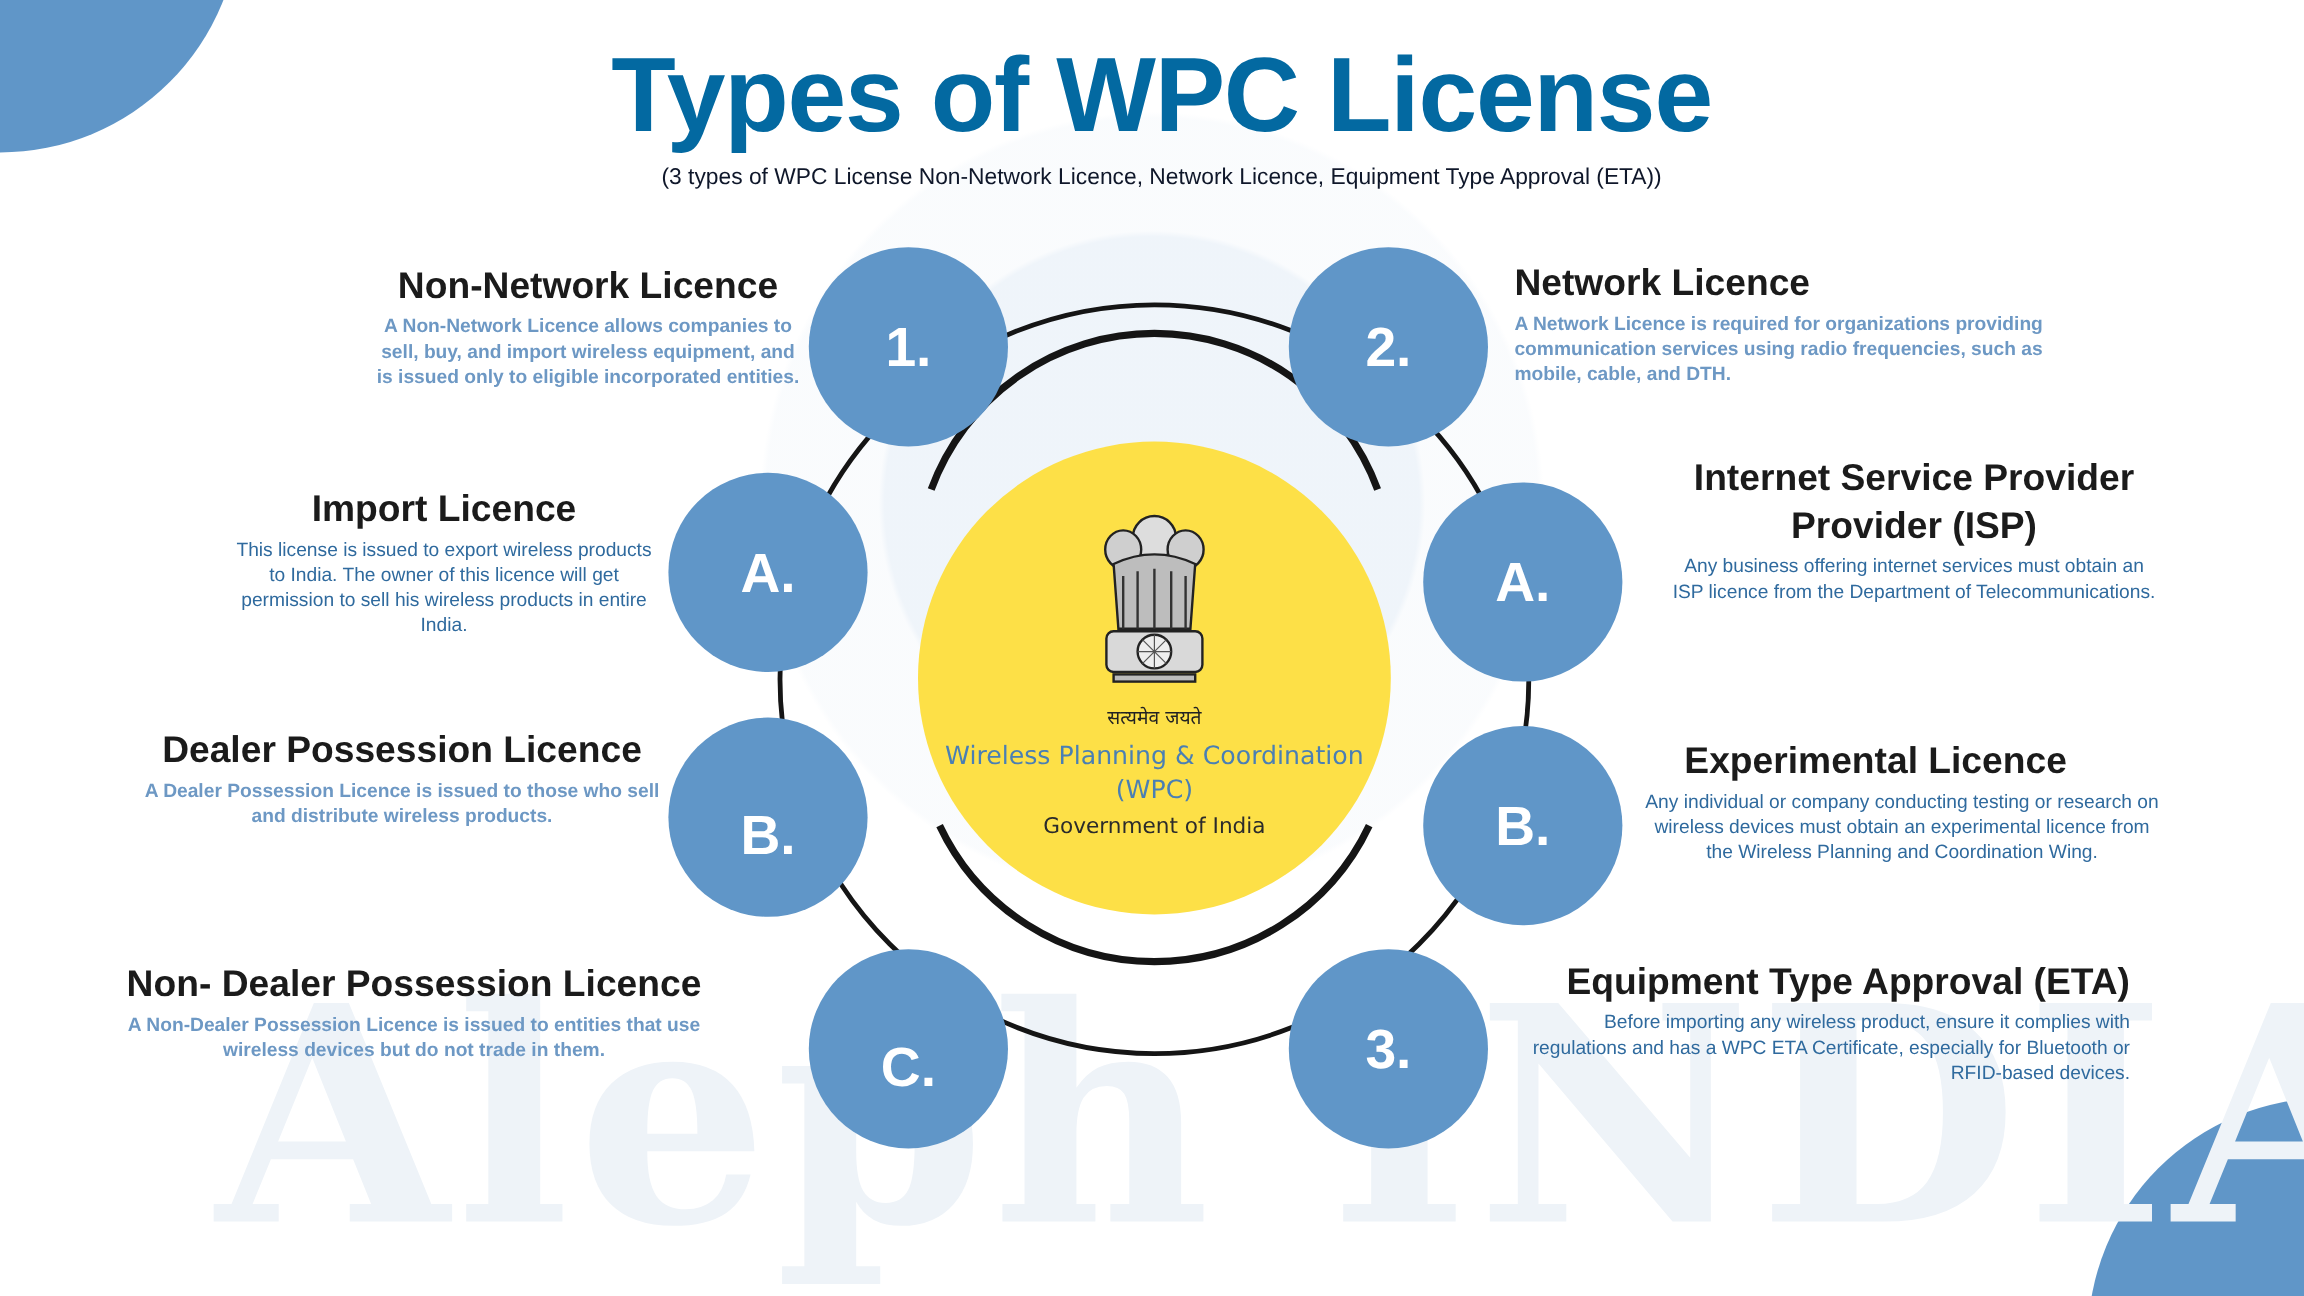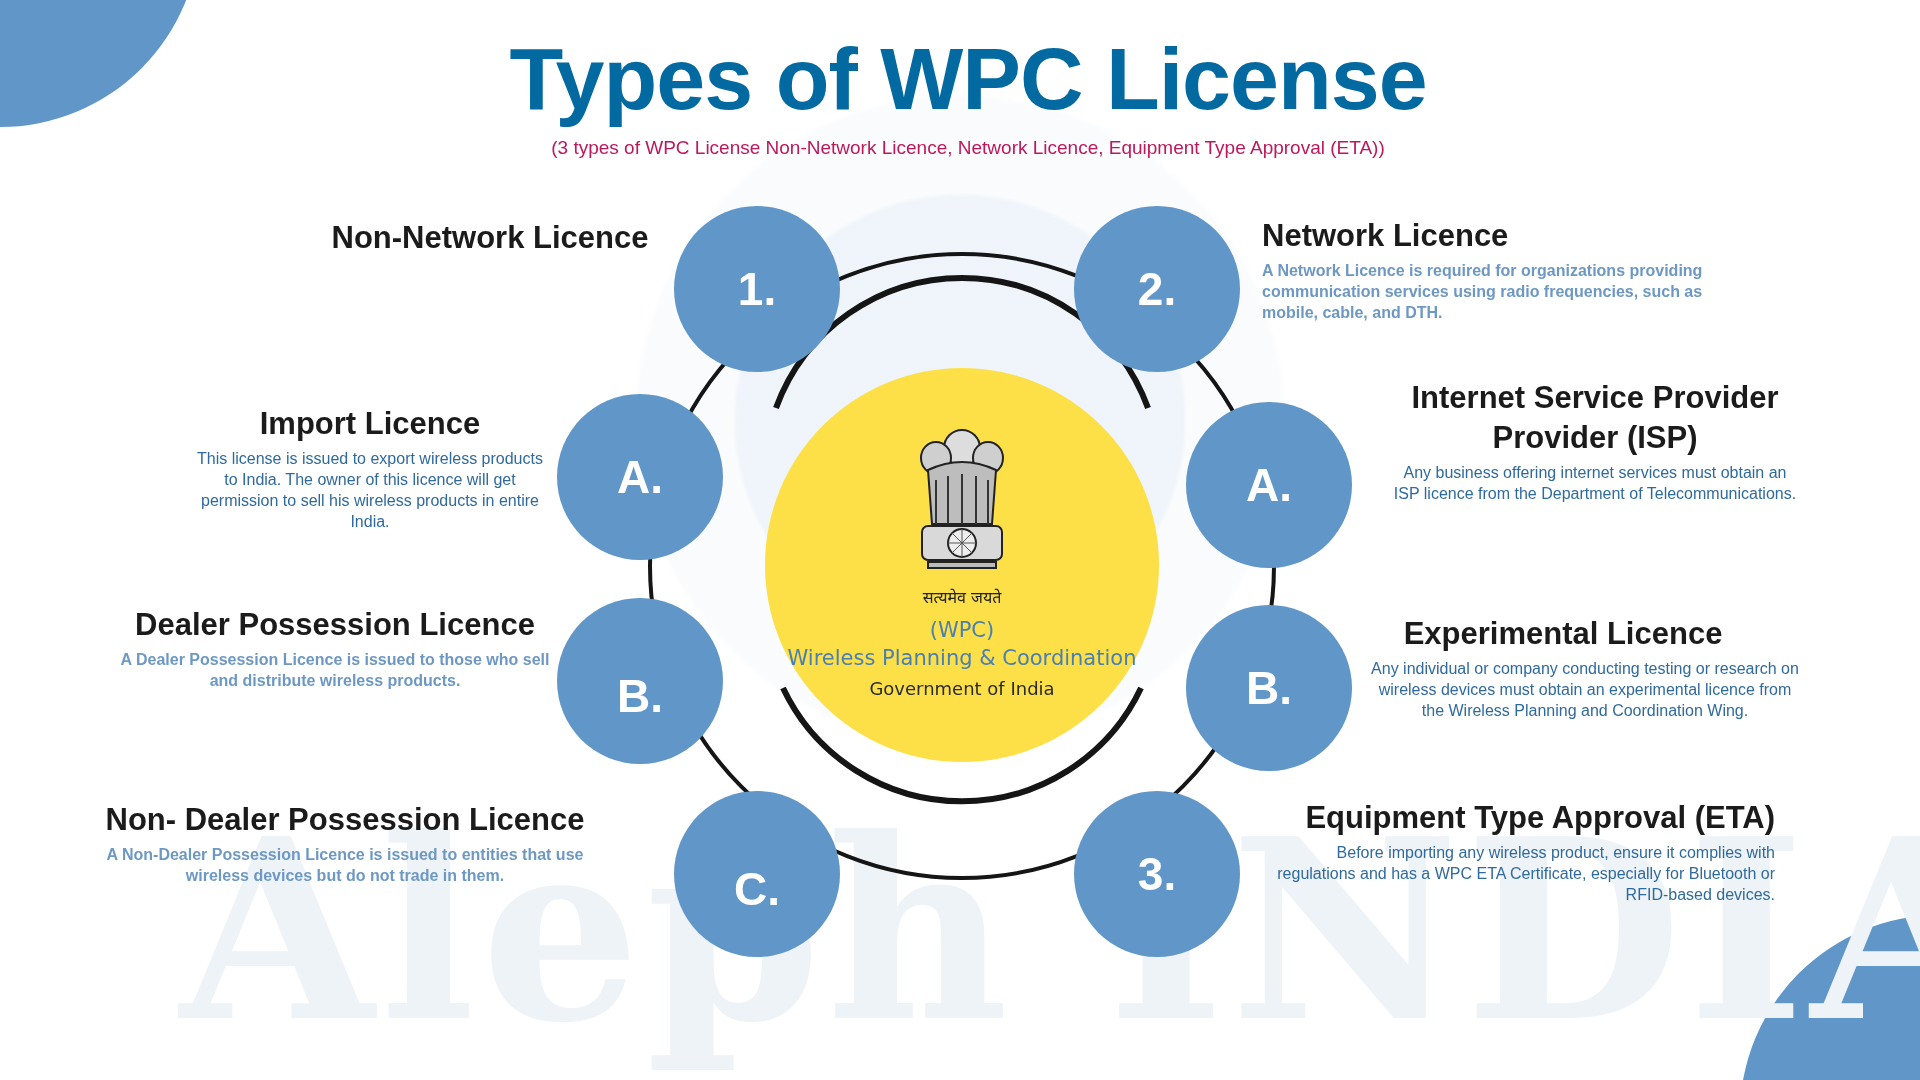--- a/index.html
+++ b/index.html
@@ -22,21 +22,21 @@
       pointer-events: none;
     }
 
     .title {
       position: absolute; left: 0; right: 0; top: 28px; text-align: center;
       font-family: "Liberation Sans", sans-serif; font-weight: bold; font-size: 88px;
       letter-spacing: -1px; color: #0369a1; padding-left: 16px;
     }
     .subtitle {
       position: absolute; left: 0; right: 0; top: 137px; text-align: center;
-      font-family: "Liberation Sans", sans-serif; font-size: 19px; color: #be185d; padding-left: 16px;
+      font-family: "Liberation Sans", sans-serif; font-size: 19px; color: #0f172a; padding-left: 16px;
     }
 
     svg.ring { position: absolute; left: 0; top: 0; width: 1920px; height: 1080px; pointer-events: none; }
 
     .emblem-circle {
       position: absolute; left: 765px; top: 368px; width: 394px; height: 394px; border-radius: 50%;
       background: #fde047;
       display: flex; flex-direction: column; align-items: center; justify-content: flex-start;
       padding-top: 56px;
     }
@@ -89,37 +89,38 @@
       <path d="M22 46 Q56 30 90 46 L86 100 L26 100 Z" fill="#bdbdbd"></path>
       <path d="M30 56 L30 100 M42 52 L42 100 M56 50 L56 100 M70 52 L70 100 M82 56 L82 100" stroke="#333"></path>
       <rect x="16" y="102" width="80" height="34" rx="6" fill="#d9d9d9"></rect>
       <circle cx="56" cy="119" r="14" fill="#eee"></circle>
       <path d="M56 105 L56 133 M42 119 L70 119 M46 109 L66 129 M66 109 L46 129" stroke="#555" stroke-width="1"></path>
       <rect x="22" y="138" width="68" height="6" fill="#bbb"></rect>
     </g>
   </svg>
   <div class="motto">सत्यमेव जयते</div>
   <div class="org-name">
+    <div>Wireless Planning &amp; Coordination</div>
     <div>(WPC)</div>
-    <div>Wireless Planning &amp; Coordination</div>
   </div>
   <div class="gov">Government of India</div>
 </div>
 
 <div class="badge" style="left:674px; top:206px;">1.</div>
 <div class="badge" style="left:1074px; top:206px;">2.</div>
 <div class="badge" style="left:557px; top:394px;">A.</div>
 <div class="badge" style="left:557px; top:598px; padding-top:30px;">B.</div>
 <div class="badge" style="left:674px; top:791px; padding-top:30px;">C.</div>
 <div class="badge" style="left:1186px; top:402px;">A.</div>
 <div class="badge" style="left:1186px; top:605px;">B.</div>
 <div class="badge" style="left:1074px; top:791px;">3.</div>
 
 <div class="item center" style="left:310px; top:218px; width:360px;">
   <h2>Non-Network Licence</h2>
+  <p class="bold">A Non-Network Licence allows companies to sell, buy, and import wireless equipment, and is issued only to eligible incorporated entities.</p>
 </div>
 
 <div class="item center" style="left:195px; top:404px; width:350px;">
   <h2>Import Licence</h2>
   <p class="reg">This license is issued to export wireless products to India. The owner of this licence will get permission to sell his wireless products in entire India.</p>
 </div>
 
 <div class="item center" style="left:120px; top:605px; width:430px;">
   <h2>Dealer Possession Licence</h2>
   <p class="bold">A Dealer Possession Licence is issued to those who sell and distribute wireless products.</p>

